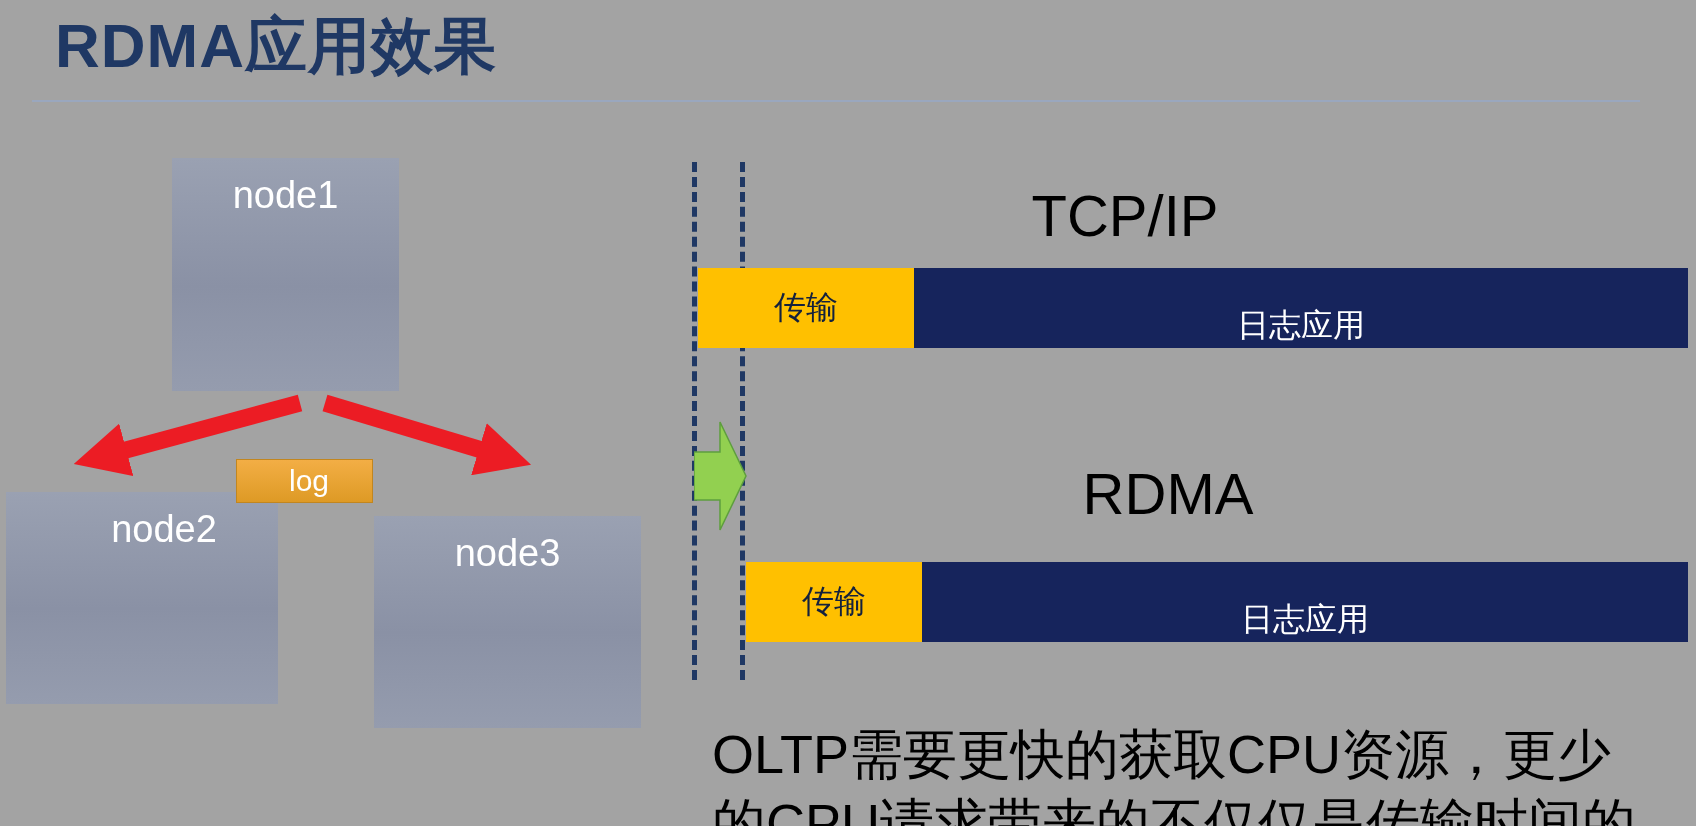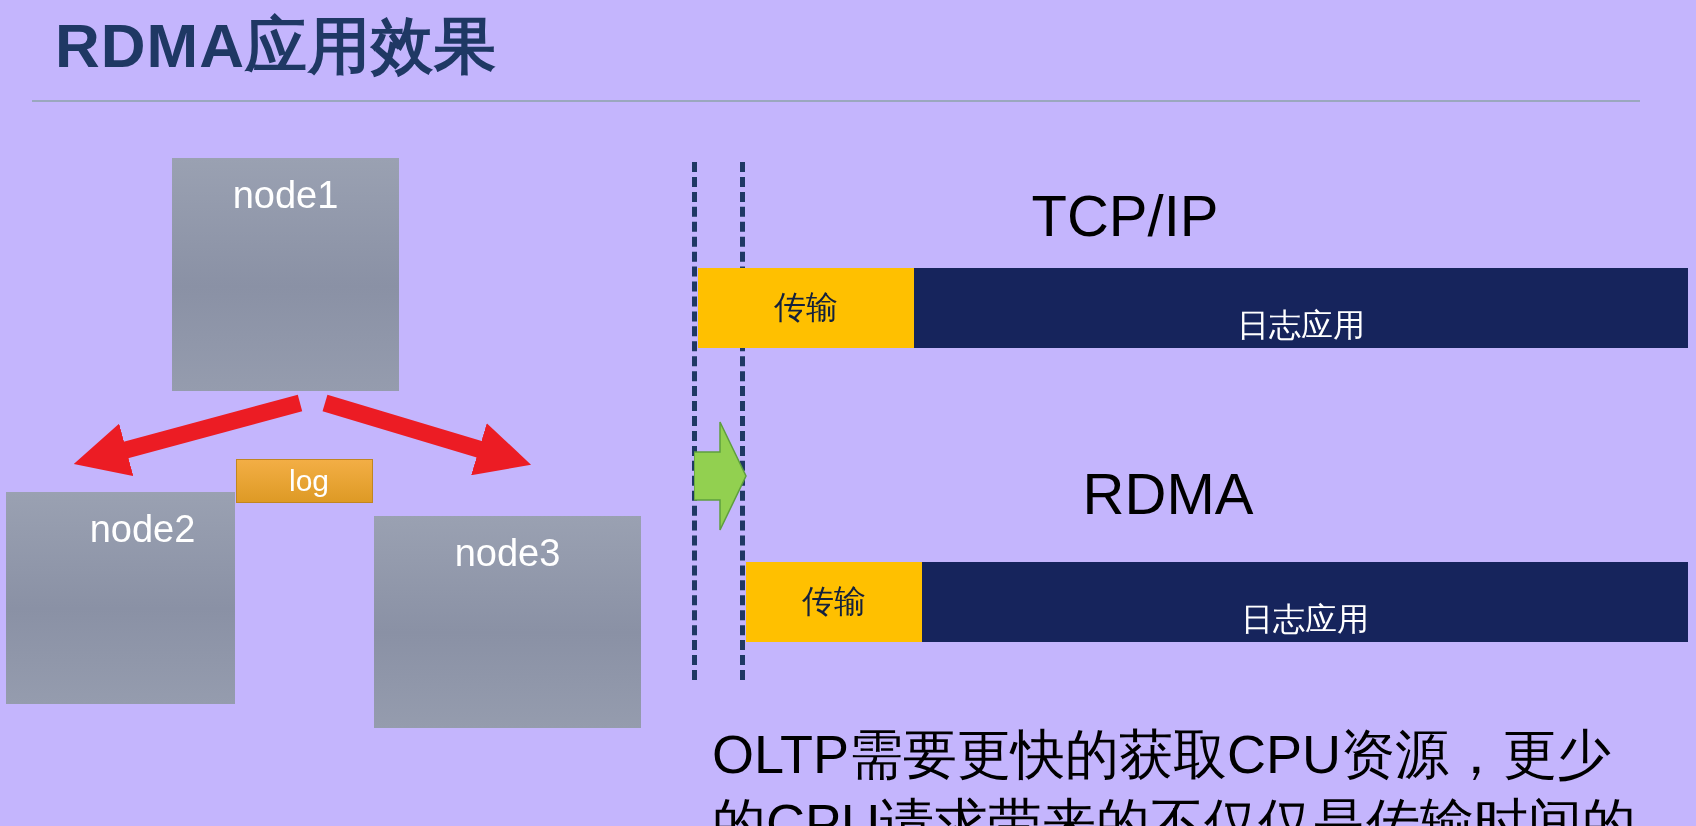--- a/index.html
+++ b/index.html
@@ -1,36 +1,36 @@
 <!DOCTYPE html>
 <html><head>
 <meta charset="utf-8">
 <style>
   html,body { margin:0; padding:0; background:#ffffff; }
   .slide {
-    position:relative; width:1696px; height:826px; background:#c4b5fd;
+    position:relative; width:1696px; height:826px; background:#a3a3a3;
     font-family:"Liberation Sans", sans-serif; overflow:hidden;
   }
   
   .title {
     position:absolute; left:55px; top:4px;
     font-size:62px; font-weight:bold; color:#1F3864; letter-spacing:1px;
   }
   .divider {
     position:absolute; left:32px; top:100px; width:1608px; height:2px;
     background:#9AA7BE;
   }
   
   .node {
     position:absolute; box-sizing:border-box; text-align:center;
     padding-top:16px; color:#ffffff; font-size:38px;
     background:linear-gradient(180deg,#9AA1B2 0%, #8A91A5 55%, #959CAE 100%);
   }
   .node1 { left:172px; top:158px; width:227px; height:233px; }
-  .node2 { left:6px;   top:492px; width:229px; height:212px;padding-left:44px; }
+  .node2 { left:6px;   top:492px; width:272px; height:212px;padding-left:44px; }
   .node3 { left:374px; top:516px; width:267px; height:212px; }
   .logbox {
     position:absolute; left:236px; top:459px; width:137px; height:44px;
     box-sizing:border-box; background:linear-gradient(180deg,#F3AE45,#DE9A25);
     border:1px solid #C18620; color:#ffffff; font-size:30px;
     text-align:center; line-height:42px; z-index:3;padding-left:9px;
   }
   .arrows { position:absolute; left:0; top:0; z-index:2; pointer-events:none; }
   
   .dash {

